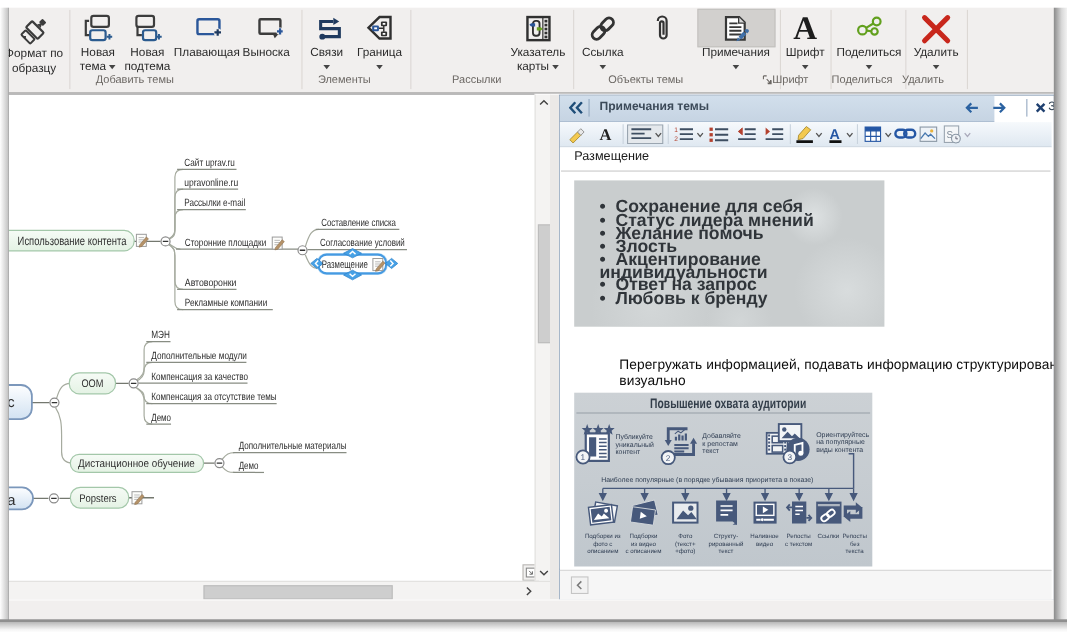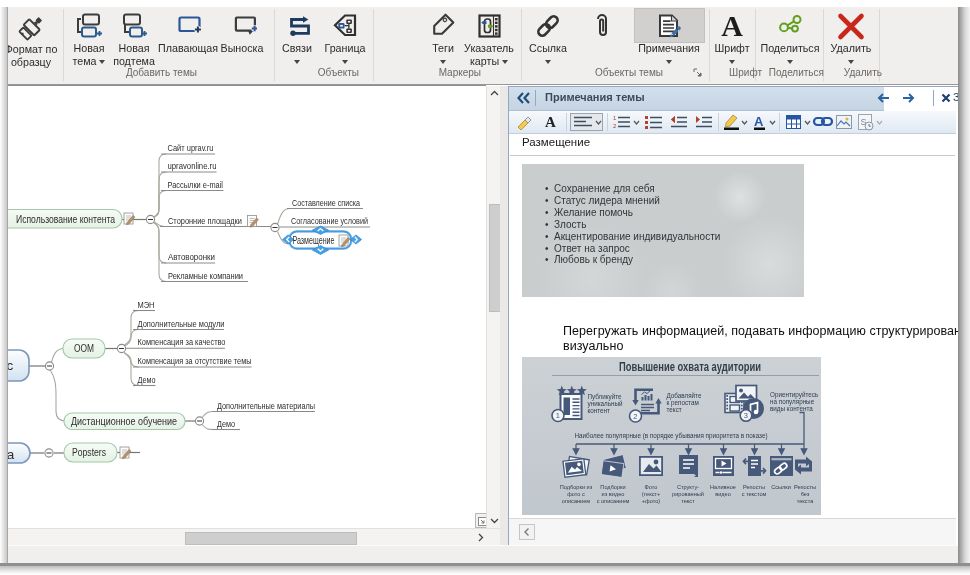--- a/index.html
+++ b/index.html
@@ -4,37 +4,37 @@
 <style>
   html,body{margin:0;padding:0;}
   body{width:970px;height:575px;position:relative;overflow:hidden;background:#fff;
        font-family:"Liberation Sans",sans-serif;-webkit-font-smoothing:antialiased;}
   .abs{position:absolute;}
   
   #ribbon{left:8px;top:7px;width:950px;height:77px;background:#f1efee;border-bottom:1px solid #989898;}
   .rsep{position:absolute;top:2px;width:1px;height:72px;background:#dcd8d4;}
   .rbtn{position:absolute;top:0;text-align:center;color:#2b2b2b;font-size:10.7px;line-height:12.5px;}
   .rbtn .ic{display:block;margin:0 auto;}
-  .glabel{position:absolute;top:60px;font-size:10px;color:#6b6763;text-align:right;}
+  .glabel{position:absolute;top:60px;font-size:10px;color:#6b6763;text-align:left;}
   .darr{display:inline-block;width:0;height:0;border-left:3px solid transparent;border-right:3px solid transparent;border-top:4px solid #444;vertical-align:middle;}
   
   #ledge{left:0;top:7px;width:8px;height:558px;background:linear-gradient(to right,#ffffff,#c9c9c9 85%,#8f8f8f);}
   #redge{left:958px;top:7px;width:12px;height:558px;background:linear-gradient(to right,#8a8a8a,#d9d9d9 60%,#f2f2f2);}
   #statusbar{left:8px;top:545px;width:950px;height:18px;background:#f1efee;border-top:1px solid #fbfbfb;}
   #botline{left:0px;top:563px;width:970px;height:3px;background:#8f8f8f;}
   #botshadow{left:0px;top:566px;width:970px;height:9px;background:linear-gradient(to bottom,#bdbdbd,#f4f4f4 70%,#ffffff);}
   
   #canvas{left:8px;top:85px;width:478px;height:443px;background:#fff;border-top:1px solid #8f8f8f;}
   #vscroll{left:486px;top:86px;width:14px;height:442px;background:#f4f3f2;border-left:1px solid #e2e0de;}
   #vthumb{left:2px;top:118px;width:10px;height:106px;background:#cecece;border:1px solid #bdbdbd;position:absolute;}
   #hscroll{left:8px;top:528px;width:492px;height:17px;background:#f4f3f2;border-top:1px solid #e2e0de;}
   #hthumb{left:177px;top:3px;width:170px;height:11px;background:#cecece;border:1px solid #bdbdbd;position:absolute;}
   
   #panel{left:508px;top:86px;width:449px;height:458px;background:#fff;border:1px solid #94a7bd;}
-  #phead{left:0;top:0;width:375px;height:23px;background:linear-gradient(to bottom,#d2dfec,#c6d4e3);border-bottom:1px solid #aebfd2;}
+  #phead{left:0;top:0;width:375px;height:23px;background:linear-gradient(to bottom,#d2dfec,#c6d4e3);border-bottom:1px solid #aebfd2;padding-left:20px;}
   #ptool{left:0;top:24px;width:447px;height:22px;background:linear-gradient(to bottom,#f6f9fc,#dfe8f1);border-bottom:1px solid #c3cfdb;}
   #pcontent{left:0;top:47px;width:447px;height:383px;background:#fff;}
   #pscroll{left:0;top:431px;width:447px;height:26px;background:#f6f6f6;border-top:1px solid #d8d8d8;}
 </style>
 </head>
 <body>
   <div class="abs" id="ribbon">
 
     <div class="rsep" style="left:55px"></div>
     <div class="rsep" style="left:266px"></div>
@@ -118,29 +118,20 @@
         <rect x="10.2" y="12.9" width="2.6" height="1.7" fill="#fff"></rect>
         <rect x="16.3" y="7.5" width="5.6" height="4.4" rx="1" fill="#303030"></rect>
         <rect x="17.9" y="8.9" width="2.4" height="1.6" fill="#fff"></rect>
         <rect x="16.3" y="16.6" width="5.6" height="4.4" rx="1" fill="#303030"></rect>
         <rect x="17.9" y="18" width="2.4" height="1.6" fill="#fff"></rect>
       </svg>
       <div>Граница<br><span class="darr"></span></div>
     </div>
 
 
-    <div class="rbtn" style="left:407px;width:56px">
-      <svg class="ic" style="margin-top:5px" width="30" height="30" viewBox="0 0 30 30">
-        <g transform="rotate(-45 14 14)">
-          <path d="M3,14 L8.5,8.5 H24.5 V19.5 H8.5 z" fill="none" stroke="#3a3a3a" stroke-width="2.1" stroke-linejoin="round"></path>
-          <circle cx="20.3" cy="11.8" r="1.7" fill="none" stroke="#3a3a3a" stroke-width="1.2"></circle>
-        </g>
-      </svg>
-      <div>Теги<br><span class="darr"></span></div>
-    </div>
 
     <div class="rbtn" style="left:502px;width:76px">
       <svg class="ic" style="margin-top:5px" width="30" height="30" viewBox="0 0 30 30">
         <g transform="rotate(-45 15 14)" fill="none" stroke="#333" stroke-width="2.6">
           <rect x="3" y="10" width="13" height="8" rx="4"></rect>
           <rect x="14" y="10" width="13" height="8" rx="4"></rect>
         </g>
       </svg>
       <div>Ссылка<br><span class="darr"></span></div>
     </div>
@@ -200,22 +191,22 @@
     </div>
 
     <div class="rbtn" style="left:812px;width:62px">
       <svg class="ic" style="margin-top:5px" width="30" height="30" viewBox="0 0 30 30">
         <path d="M4.5,4 L25.5,25 M25.5,4 L4.5,25" stroke="#c8271c" stroke-width="4.6" stroke-linecap="round"></path>
       </svg>
       <div>Удалить<br><span class="darr"></span></div>
     </div>
 
     <div class="glabel" style="left:79px;width:110px">Добавить темы</div>
-    <div class="glabel" style="left:281px;width:70px">Объекты</div>
-    <div class="glabel" style="left:403px;width:70px">Маркеры</div>
+    <div class="glabel" style="left:281px;width:70px">Элементы</div>
+    <div class="glabel" style="left:403px;width:70px">Рассылки</div>
     <div class="glabel" style="left:545px;width:110px">Объекты темы</div>
     <div class="glabel" style="left:694px;width:60px">Шрифт</div>
     <div class="glabel" style="left:748px;width:68px">Поделиться</div>
     <div class="glabel" style="left:812px;width:62px">Удалить</div>
 
     <svg style="position:absolute;left:685px;top:61px" width="10" height="10" viewBox="0 0 10 10">
       <path d="M1,1 h3 M1,1 v3 M8,5 v3 h-3 M4,4 l3.5,3.5 M7.5,4.8 v2.7 h-2.7" fill="none" stroke="#6b6763" stroke-width="1"></path>
     </svg>
   </div>
   <div class="abs" id="canvas">
@@ -484,33 +475,33 @@
         </g>
         <path d="M363,8 l2.5,3 2.5,-3" fill="none" stroke="#aab" stroke-width="1.2"></path>
       </svg>
     </div>
     <div class="abs" id="pcontent">
       <div style="position:absolute;left:13px;top:2px;font-size:11.5px;color:#1a1a1a;">Размещение</div>
       <div style="position:absolute;left:1px;top:21px;width:445px;height:1px;background:#c9c9c9"></div>
 
       <div style="position:absolute;left:13px;top:30px;width:282px;height:133px;background:#c9cdce;
                   background-image:radial-gradient(circle 26px at 218px 33px,#dde1e2 0%,rgba(221,225,226,0) 100%),radial-gradient(circle 55px at 70px 115px,#d3d7d8 0%,rgba(211,215,216,0) 100%),radial-gradient(circle 48px at 248px 100px,#d8dcdd 0%,rgba(216,220,221,0) 100%),radial-gradient(circle 30px at 150px 128px,#d2d6d7 0%,rgba(210,214,215,0) 100%);">
-        <div style="position:absolute;left:23px;top:19px;font-size:10px;line-height:11.9px;color:#30353a;">
+        <div style="position:absolute;left:23px;top:19px;font-size:16px;line-height:11.9px;color:#30353a;font-weight:bold;">
           •&nbsp; Сохранение для себя<br>
           •&nbsp; Статус лидера мнений<br>
           •&nbsp; Желание помочь<br>
           •&nbsp; Злость<br>
           •&nbsp; Акцентирование индивидуальности<br>
           •&nbsp; Ответ на запрос<br>
           •&nbsp; Любовь к бренду
         </div>
       </div>
       <div style="position:absolute;left:13px;top:190px;white-space:nowrap;font-size:12.5px;line-height:14.5px;color:#0d0d0d;letter-spacing:0.05px;margin-left:41px;">Перегружать информацией, подавать информацию структурированно и<br>визуально</div>
 
-      <div id="infog" style="position:absolute;left:13px;top:223px;width:271px;height:158px;background:linear-gradient(to bottom,#ccd1d5,#c0c7cd);padding-left:28px;">
+      <div id="infog" style="position:absolute;left:13px;top:223px;width:271px;height:158px;background:linear-gradient(to bottom,#ccd1d5,#c0c7cd);">
         <svg width="271" height="158" viewBox="0 0 271 158" font-family="Liberation Sans, sans-serif">
           <text x="69" y="14" font-size="12.5" font-weight="bold" fill="#333e4a" textLength="142" lengthAdjust="spacingAndGlyphs">Повышение охвата аудитории</text>
           <path d="M2,18.5 H269" stroke="#959da5" stroke-width="1"></path>
           <g fill="#47597b">
 
             <g transform="translate(8,25)">
               <path d="M2.5,7 l1.3,-3.6 1.3,3.6 3.7,0.2 -2.8,2.4 0.9,3.7 -3.1,-2.1 -3.1,2.1 0.9,-3.7 -2.8,-2.4 z"></path>
               <path d="M12.5,7 l1.3,-3.6 1.3,3.6 3.7,0.2 -2.8,2.4 0.9,3.7 -3.1,-2.1 -3.1,2.1 0.9,-3.7 -2.8,-2.4 z"></path>
               <path d="M22.5,7 l1.3,-3.6 1.3,3.6 3.7,0.2 -2.8,2.4 0.9,3.7 -3.1,-2.1 -3.1,2.1 0.9,-3.7 -2.8,-2.4 z"></path>
               <rect x="2.5" y="12" width="21" height="25" fill="#fdfdfd" stroke="#47597b" stroke-width="2"></rect>

